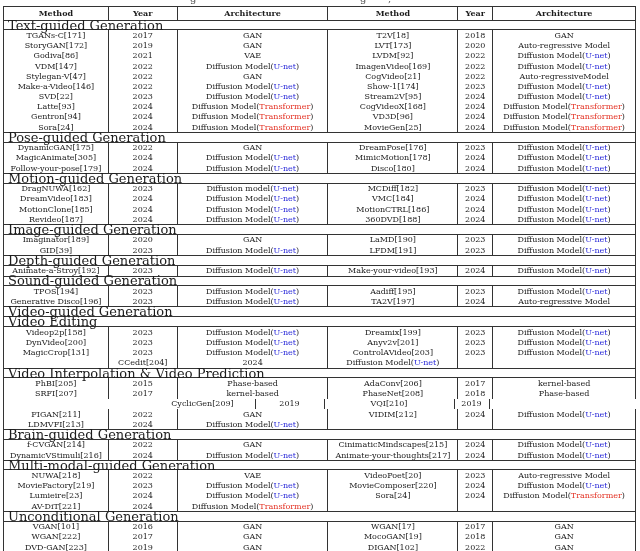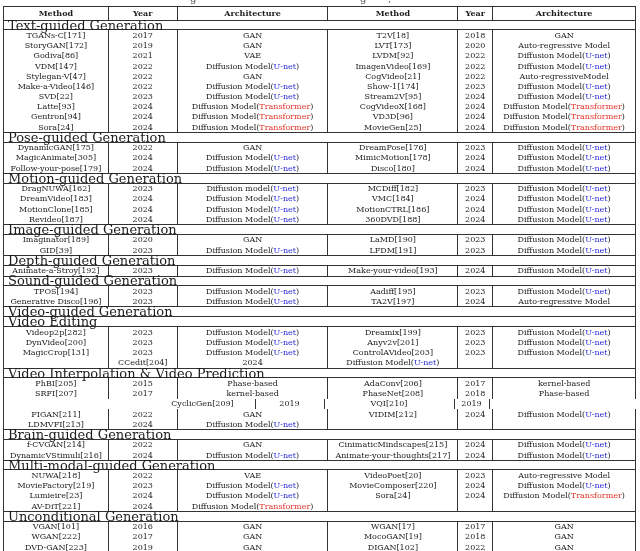--- a/index.html
+++ b/index.html
@@ -229,21 +229,21 @@
       <div class="cell c0">Generative Disco[196]</div>
       <div class="cell c1">2023</div>
       <div class="cell c2">Diffusion Model(<span class="unet">U-net</span>)</div>
       <div class="cell c3">TA2V[197]</div>
       <div class="cell c4">2024</div>
       <div class="cell c5">Auto-regressive Model</div>
     </div>
     <div class="section-title">Video-guided Generation</div>
     <div class="section-title">Video Editing</div>
     <div class="row">
-      <div class="cell c0">Videop2p[282]</div>
+      <div class="cell c0">Videop2p[158]</div>
       <div class="cell c1">2023</div>
       <div class="cell c2">Diffusion Model(<span class="unet">U-net</span>)</div>
       <div class="cell c3">Dreamix[199]</div>
       <div class="cell c4">2023</div>
       <div class="cell c5">Diffusion Model(<span class="unet">U-net</span>)</div>
     </div>
     <div class="row">
       <div class="cell c0">DynVideo[200]</div>
       <div class="cell c1">2023</div>
       <div class="cell c2">Diffusion Model(<span class="unet">U-net</span>)</div>

